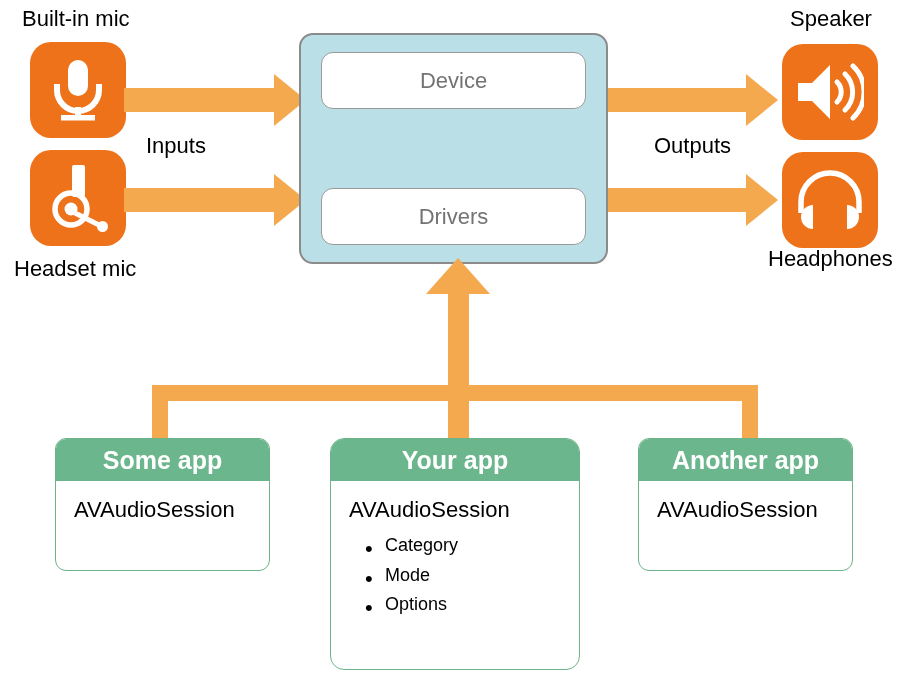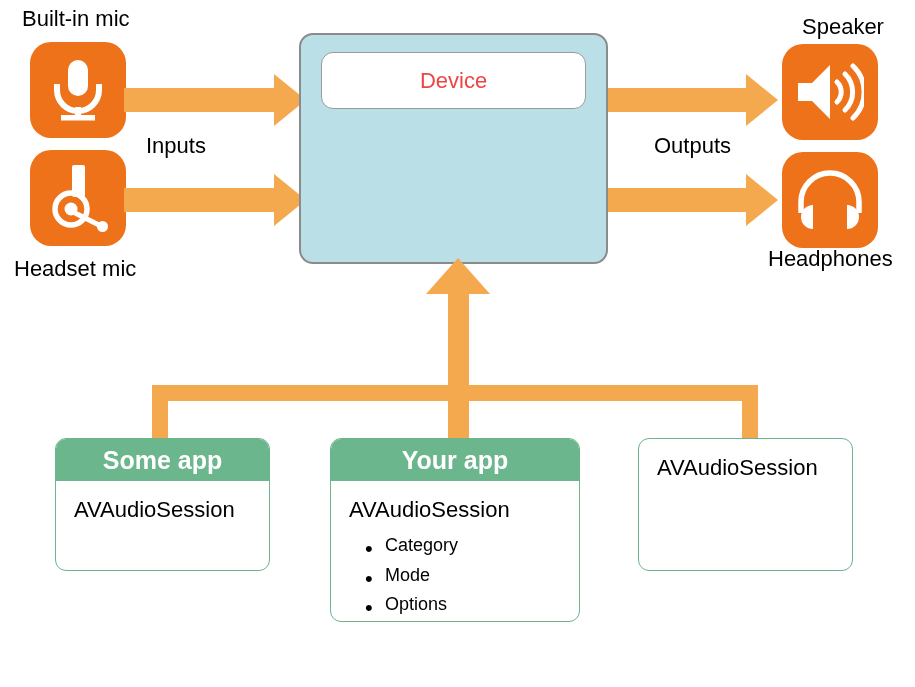--- a/index.html
+++ b/index.html
@@ -67,21 +67,21 @@
   .layer-box {
     height: 57px;
     background: #ffffff;
     border: 1.5px solid #9a9a9a;
     border-radius: 12px;
     box-sizing: border-box;
     display: flex;
     align-items: center;
     justify-content: center;
     font-size: 22px;
-    color: #ef4444;
+    color: #737373;
   }
 
   
   #bracket { position: absolute; left: 0; top: 258px; width: 915px; height: 195px; }
   #bracket svg { display: block; }
 
   
   .app-card {
     position: absolute;
     background: #ffffff;
@@ -162,37 +162,38 @@
   <div class="label" style="left:146px; top:135px;">Inputs</div>
 
   <div class="arrow-h" style="left:124px; top:174px; width:182px;">
     <svg width="182" height="52" viewBox="0 0 182 52">
       <path d="M0 14 H150 V0 L182 26 L150 52 V38 H0 Z" fill="#f5a94e"></path>
     </svg>
   </div>
 
   <div id="system-box">
     <div class="layer-box">Device</div>
+    <div class="layer-box">Drivers</div>
   </div>
 
   <div class="arrow-h" style="left:608px; top:74px; width:170px;">
     <svg width="170" height="52" viewBox="0 0 170 52">
       <path d="M0 14 H138 V0 L170 26 L138 52 V38 H0 Z" fill="#f5a94e"></path>
     </svg>
   </div>
 
   <div class="label" style="left:654px; top:135px;">Outputs</div>
 
   <div class="arrow-h" style="left:608px; top:174px; width:170px;">
     <svg width="170" height="52" viewBox="0 0 170 52">
       <path d="M0 14 H138 V0 L170 26 L138 52 V38 H0 Z" fill="#f5a94e"></path>
     </svg>
   </div>
 
-  <div class="label" style="left:790px; top:16px;margin-left:12px;">Speaker</div>
+  <div class="label" style="left:790px; top:8px;">Speaker</div>
 
   <div class="icon-tile" style="left:782px; top:44px;">
     <svg width="68" height="62" viewBox="0 0 68 62" aria-hidden="true">
       <path d="M2 22 H16 L34 4 V58 L16 40 H2 Z" fill="#ffffff"></path>
       <path d="M41 21 a14 14 0 0 1 0 20" fill="none" stroke="#ffffff" stroke-width="5" stroke-linecap="round"></path>
       <path d="M49 13 a25 25 0 0 1 0 36" fill="none" stroke="#ffffff" stroke-width="5" stroke-linecap="round"></path>
       <path d="M57 5 a36 36 0 0 1 0 52" fill="none" stroke="#ffffff" stroke-width="5" stroke-linecap="round"></path>
     </svg>
   </div>
 
@@ -221,31 +222,32 @@
     </svg>
   </div>
 
   <div class="app-card" style="left:55px; top:438px; width:215px; height:133px;">
     <div class="app-header">Some app</div>
     <div class="app-body">
       <span class="api-name">AVAudioSession</span>
     </div>
   </div>
 
-  <div class="app-card" style="left:330px; top:438px; width:250px; height:184px;">
+  <div class="app-card" style="left:330px; top:438px; width:250px; height:232px;border-radius:14px;">
     <div class="app-header">Your app</div>
     <div class="app-body">
       <span class="api-name">AVAudioSession</span>
       <ul>
         <li>Category</li>
         <li>Mode</li>
         <li>Options</li>
       </ul>
     </div>
   </div>
 
   <div class="app-card" style="left:638px; top:438px; width:215px; height:133px;">
+    <div class="app-header">Another app</div>
     <div class="app-body">
       <span class="api-name">AVAudioSession</span>
     </div>
   </div>
 
 </div>
 
 </body></html>

